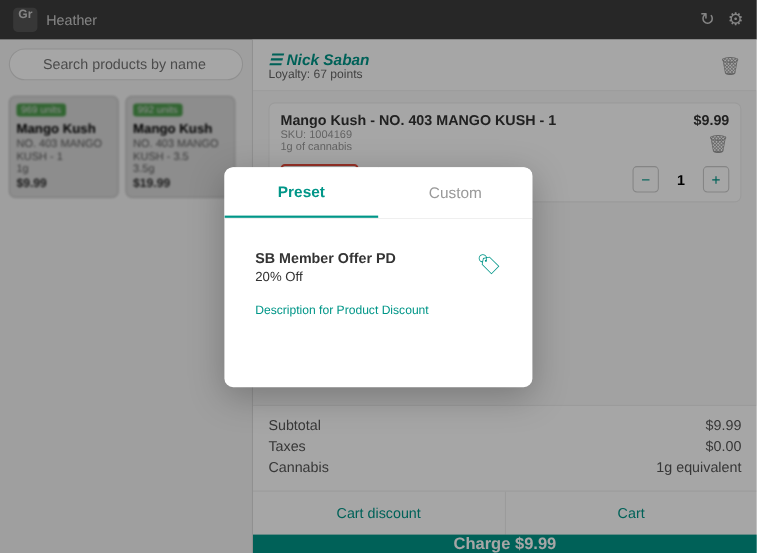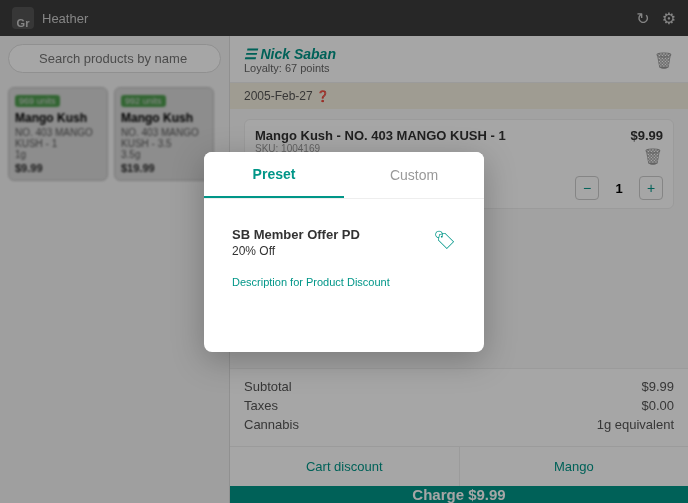--- a/index.html
+++ b/index.html
@@ -12,21 +12,21 @@
       display: flex;
       align-items: center;
       justify-content: space-between;
       padding: 0 12px;
     }
     .top-bar-left { display: flex; align-items: center; gap: 8px; }
     .top-bar-logo {
       width: 22px; height: 22px;
       background: #555;
       border-radius: 4px;
-      display: flex; align-items: flex-end; justify-content: center;
+      display: flex; align-items: flex-start; justify-content: center;
       color: #ccc; font-size: 11px; font-weight: bold;
     }
     .top-bar-user { color: #ccc; font-size: 13px; }
     .top-bar-right { display: flex; align-items: center; gap: 12px; }
     .top-bar-icon { color: #ccc; font-size: 16px; cursor: pointer; }
 
     
     .main-layout {
       display: flex;
       height: calc(503px - 36px);
@@ -327,24 +327,20 @@
       <div class="customer-info">
         <div class="customer-name">
           <span>☰ </span>
           <span>Nick Saban</span>
         </div>
         <div class="customer-loyalty">Loyalty: 67 points</div>
       </div>
       <span class="trash-icon">🗑</span>
     </div>
 
-    <div class="date-bar">
-      <span>2005-Feb-27</span>
-      <span style="color:#999; font-size:11px;">❓</span>
-    </div>
 
     <div class="order-items">
       <div class="order-item">
         <div class="order-item-info">
           <div class="order-item-name">Mango Kush - NO. 403 MANGO KUSH - 1</div>
           <div class="order-item-sku">SKU: 1004169</div>
           <div class="order-item-desc">1g of cannabis</div>
           <div style="margin-top:6px;">
             <span class="discount-btn">Discount</span>
           </div>
@@ -371,21 +367,21 @@
         <span>$0.00</span>
       </div>
       <div class="total-row">
         <span>Cannabis</span>
         <span>1g equivalent</span>
       </div>
     </div>
 
     <div class="action-bar">
       <button class="cart-discount-btn">Cart discount</button>
-      <button class="park-btn">Mango</button>
+      <button class="park-btn">Cart</button>
     </div>
     <button class="charge-btn">Charge $9.99</button>
   </div>
 </div>
 
 <div class="modal-overlay">
   <div class="modal">
     <div class="modal-tabs">
       <button class="modal-tab active">Preset</button>
       <button class="modal-tab">Custom</button>

